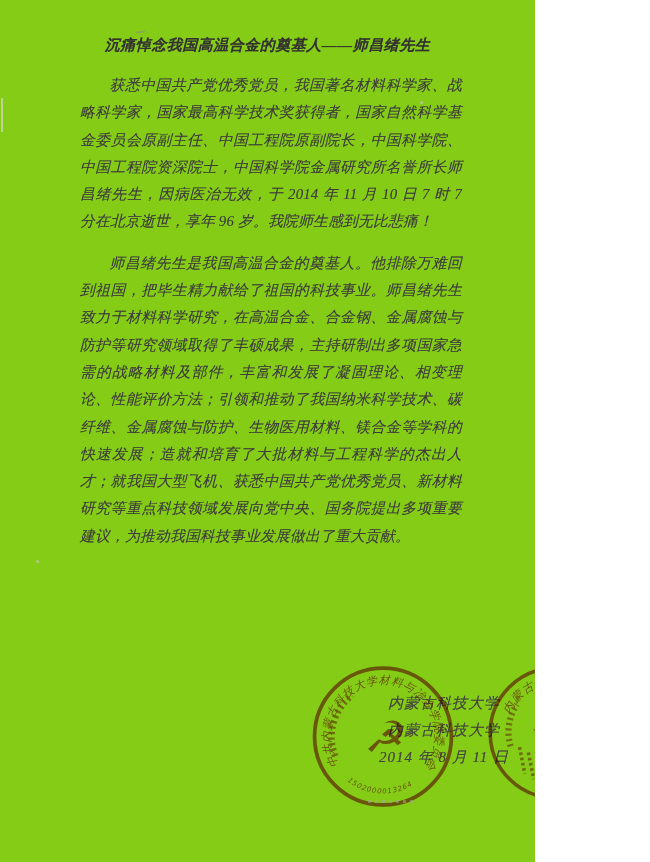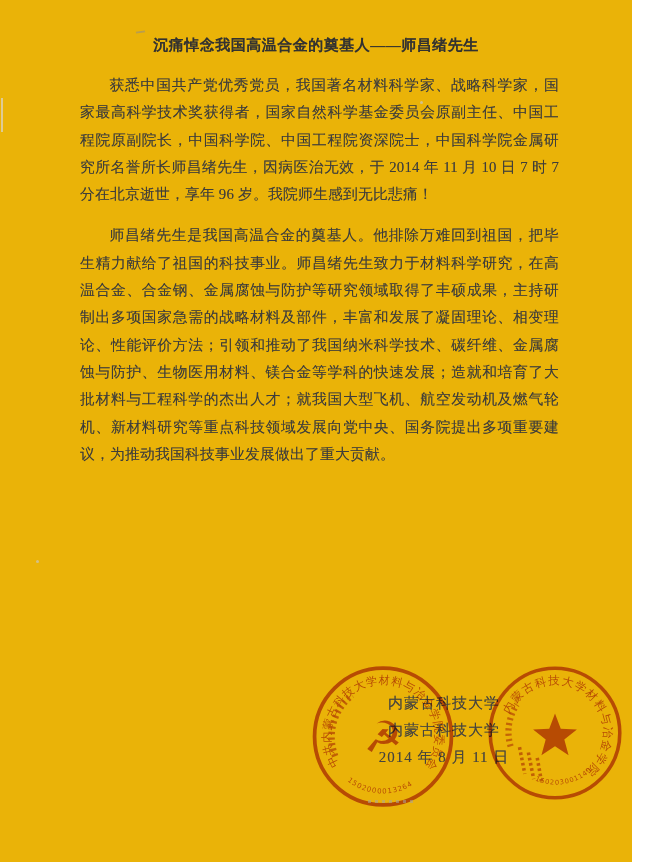--- a/index.html
+++ b/index.html
@@ -1,22 +1,23 @@
 <!DOCTYPE html>
 <html><head>
 <meta charset="utf-8">
 <style>
   html,body{margin:0;padding:0;background:#ffffff;}
   .page{
     position:relative;
-    width:632px;height:862px;
-    background:#eab308;
+    width:535px;height:862px;
+    background:#84cc16;
     overflow:hidden;
     font-family:"Liberation Serif","DejaVu Serif",serif;
     color:#3e3d3a;
+    font-style:italic;
   }
   .doc-title{
     margin:0;
     padding-top:36px;
     text-align:center;
     font-size:15px;
     font-weight:600;
     letter-spacing:0.5px;
     color:#33322f;
     text-shadow:0 0 0.6px rgba(70,70,70,0.55);
@@ -64,21 +65,21 @@
   .artifact.speck{width:3px;height:3px;border-radius:50%;background:#c9c6c0;opacity:.7;}
 </style>
 </head>
 <body>
 
 <div class="page">
 
   <h1 class="doc-title">沉痛悼念我国高温合金的奠基人——师昌绪先生</h1>
 
   <p class="para first">获悉中国共产党优秀党员，我国著名材料科学家、战略科学家，国家最高科学技术奖获得者，国家自然科学基金委员会原副主任、中国工程院原副院长，中国科学院、中国工程院资深院士，中国科学院金属研究所名誉所长师昌绪先生，因病医治无效，于 2014 年 11 月 10 日 7 时 7 分在北京逝世，享年 96 岁。我院师生感到无比悲痛！</p>
-  <p class="para">师昌绪先生是我国高温合金的奠基人。他排除万难回到祖国，把毕生精力献给了祖国的科技事业。师昌绪先生致力于材料科学研究，在高温合金、合金钢、金属腐蚀与防护等研究领域取得了丰硕成果，主持研制出多项国家急需的战略材料及部件，丰富和发展了凝固理论、相变理论、性能评价方法；引领和推动了我国纳米科学技术、碳纤维、金属腐蚀与防护、生物医用材料、镁合金等学科的快速发展；造就和培育了大批材料与工程科学的杰出人才；就我国大型飞机、航空发动机及燃气轮机、新材料研究等重点科技领域发展向党中央、国务院提出多项重要建议，为推动我国科技事业发展做出了重大贡献。</p>
+  <p class="para">师昌绪先生是我国高温合金的奠基人。他排除万难回到祖国，把毕生精力献给了祖国的科技事业。师昌绪先生致力于材料科学研究，在高温合金、合金钢、金属腐蚀与防护等研究领域取得了丰硕成果，主持研制出多项国家急需的战略材料及部件，丰富和发展了凝固理论、相变理论、性能评价方法；引领和推动了我国纳米科学技术、碳纤维、金属腐蚀与防护、生物医用材料、镁合金等学科的快速发展；造就和培育了大批材料与工程科学的杰出人才；就我国大型飞机、获悉中国共产党优秀党员、新材料研究等重点科技领域发展向党中央、国务院提出多项重要建议，为推动我国科技事业发展做出了重大贡献。</p>
 
   <div class="signature">
     <div>内蒙古科技大学</div>
     <div>内蒙古科技大学</div>
     <div>2014 年 8 月 11 日</div>
   </div>
 
   <svg class="seal seal-left" width="150" height="151" viewBox="0 0 160 160" xmlns="http://www.w3.org/2000/svg" xmlns:xlink="http://www.w3.org/1999/xlink">
     <circle cx="80" cy="80" r="73" fill="none" stroke="#bc4a3c" stroke-width="4"></circle>
     <defs>

